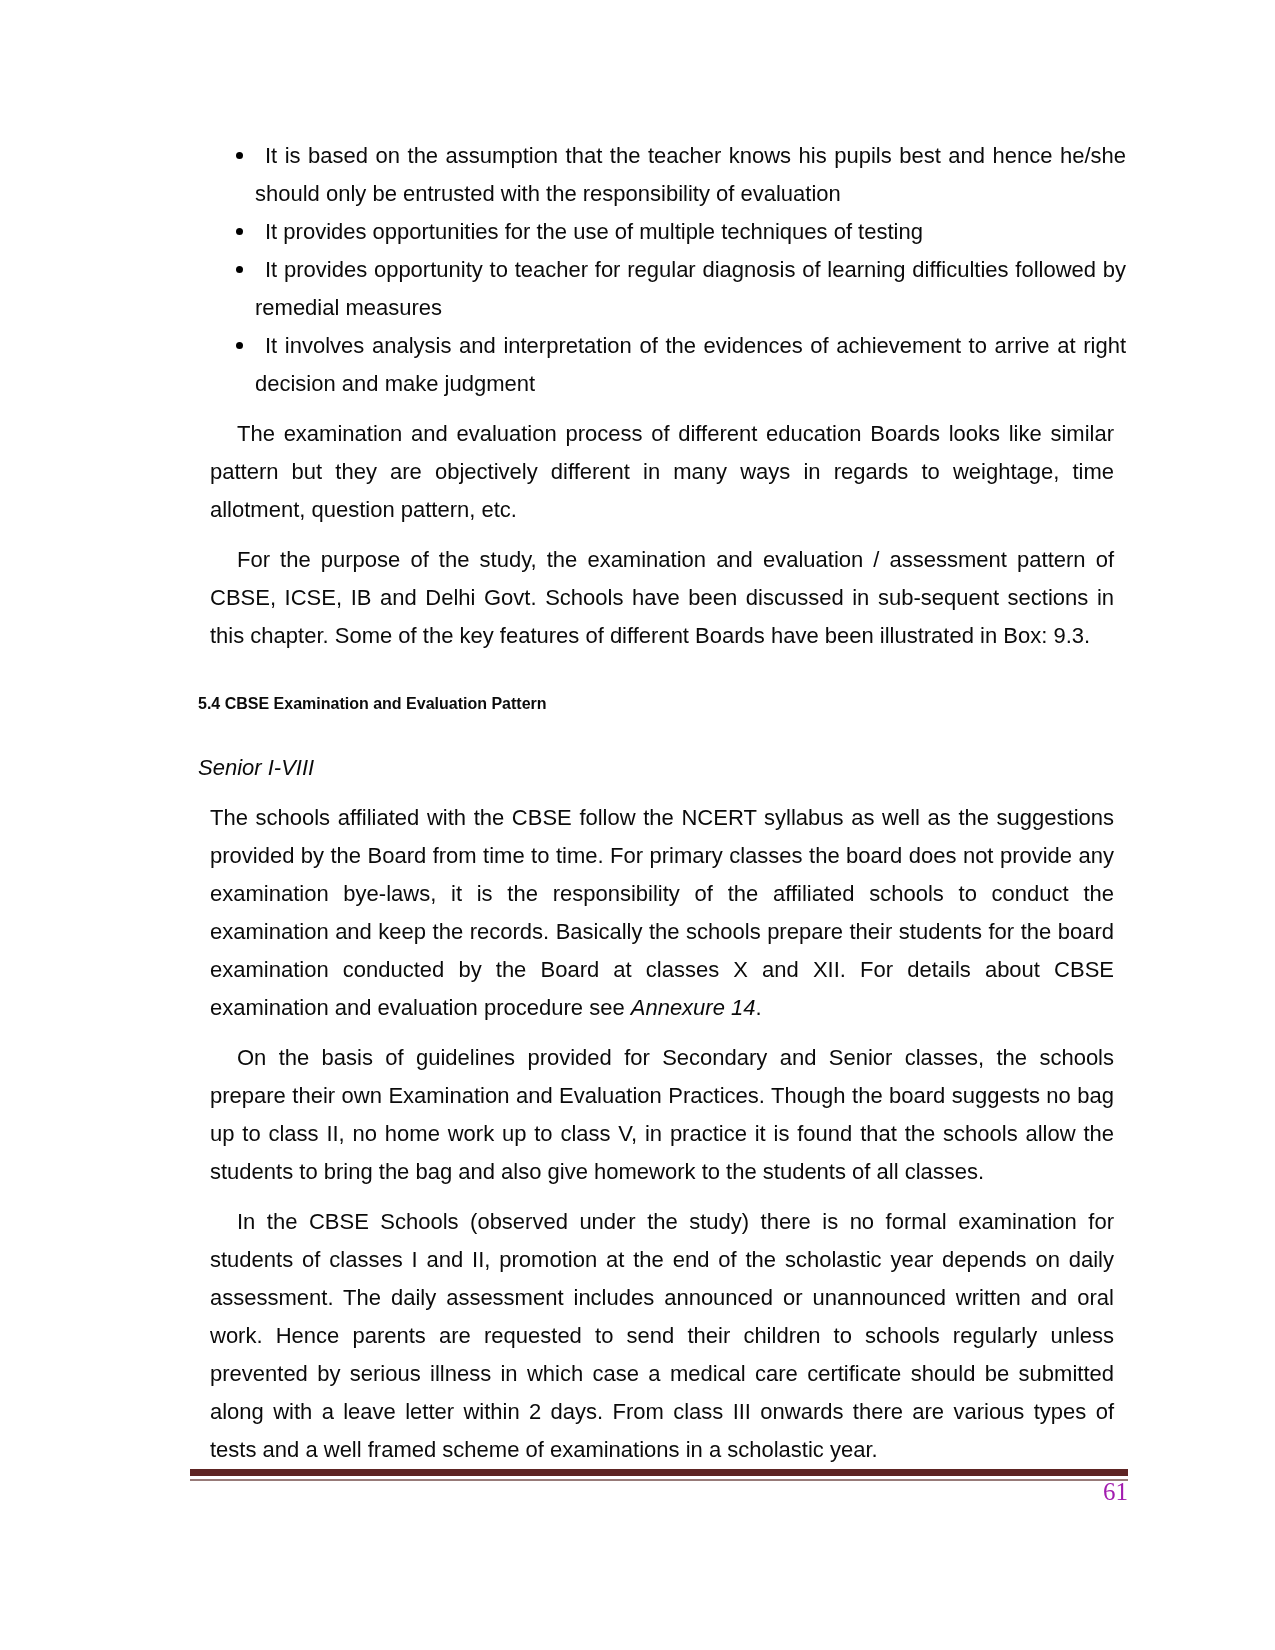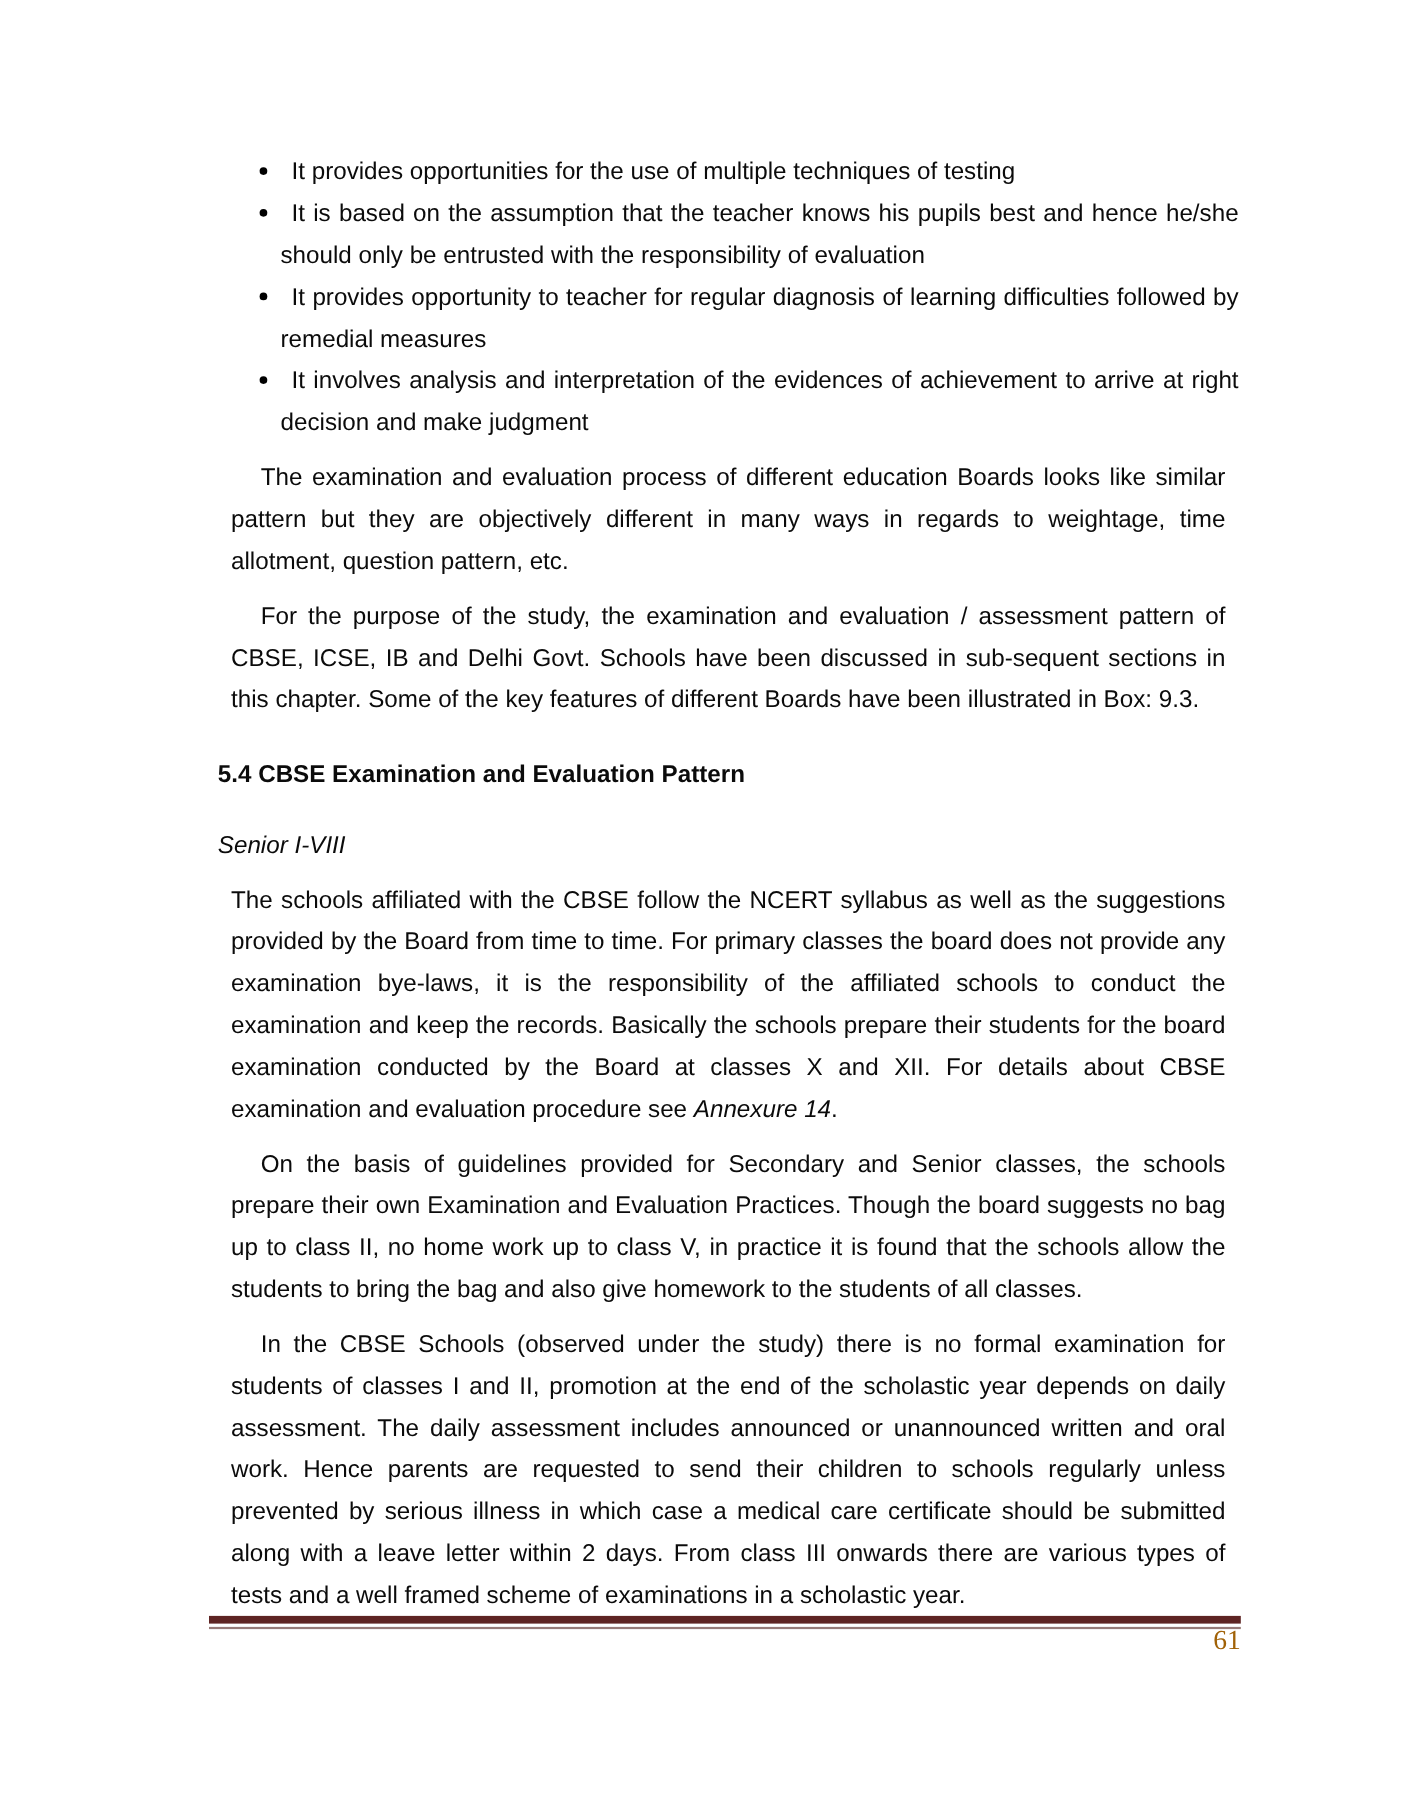--- a/index.html
+++ b/index.html
@@ -30,21 +30,21 @@
     left:38px; top:15px;
     width:7px; height:7px;
     border-radius:50%;
     background:#000;
   }
   p { margin:12px; }
   .indent { text-indent:27px; }
   .heading {
     margin:30px 0 0 0;
     font-weight:bold;
-    font-size:22px;
+    font-size:16px;
     text-align:left;
   }
   .subheading {
     margin:26px 0 0 0;
     font-style:italic;
     text-align:left;
   }
   em.annexure { }
   .footer-rule {
     position:absolute;
@@ -54,37 +54,37 @@
   .rule-thick { height:7px; }
   .rule-thin  { height:2px; margin-top:3px; }
   .page-number {
     position:absolute;
     top:1478px; left:1040px;
     width:88px;
     text-align:right;
     font-family:"Liberation Serif", serif;
     font-size:25px;
     line-height:28px;
-    color:#a16207;
+    color:#a21caf;
   }
 </style>
 </head>
 <body>
 
 <div class="page" style="color: rgb(11, 11, 11);">
   <main class="content">
 
     <ul class="bullet-list">
       <li>
         <span class="bullet-dot"></span>
-        <span>It provides opportunities for the use of multiple techniques of testing</span>
+        <span>It is based on the assumption that the teacher knows his pupils best and hence he/she should only be entrusted with the responsibility of evaluation</span>
       </li>
       <li>
         <span class="bullet-dot"></span>
-        <span>It is based on the assumption that the teacher knows his pupils best and hence he/she should only be entrusted with the responsibility of evaluation</span>
+        <span>It provides opportunities for the use of multiple techniques of testing</span>
       </li>
       <li>
         <span class="bullet-dot"></span>
         <span>It provides opportunity to teacher for regular diagnosis of learning difficulties followed by remedial measures</span>
       </li>
       <li>
         <span class="bullet-dot"></span>
         <span>It involves analysis and interpretation of the evidences of achievement to arrive at right decision and make judgment</span>
       </li>
     </ul>

